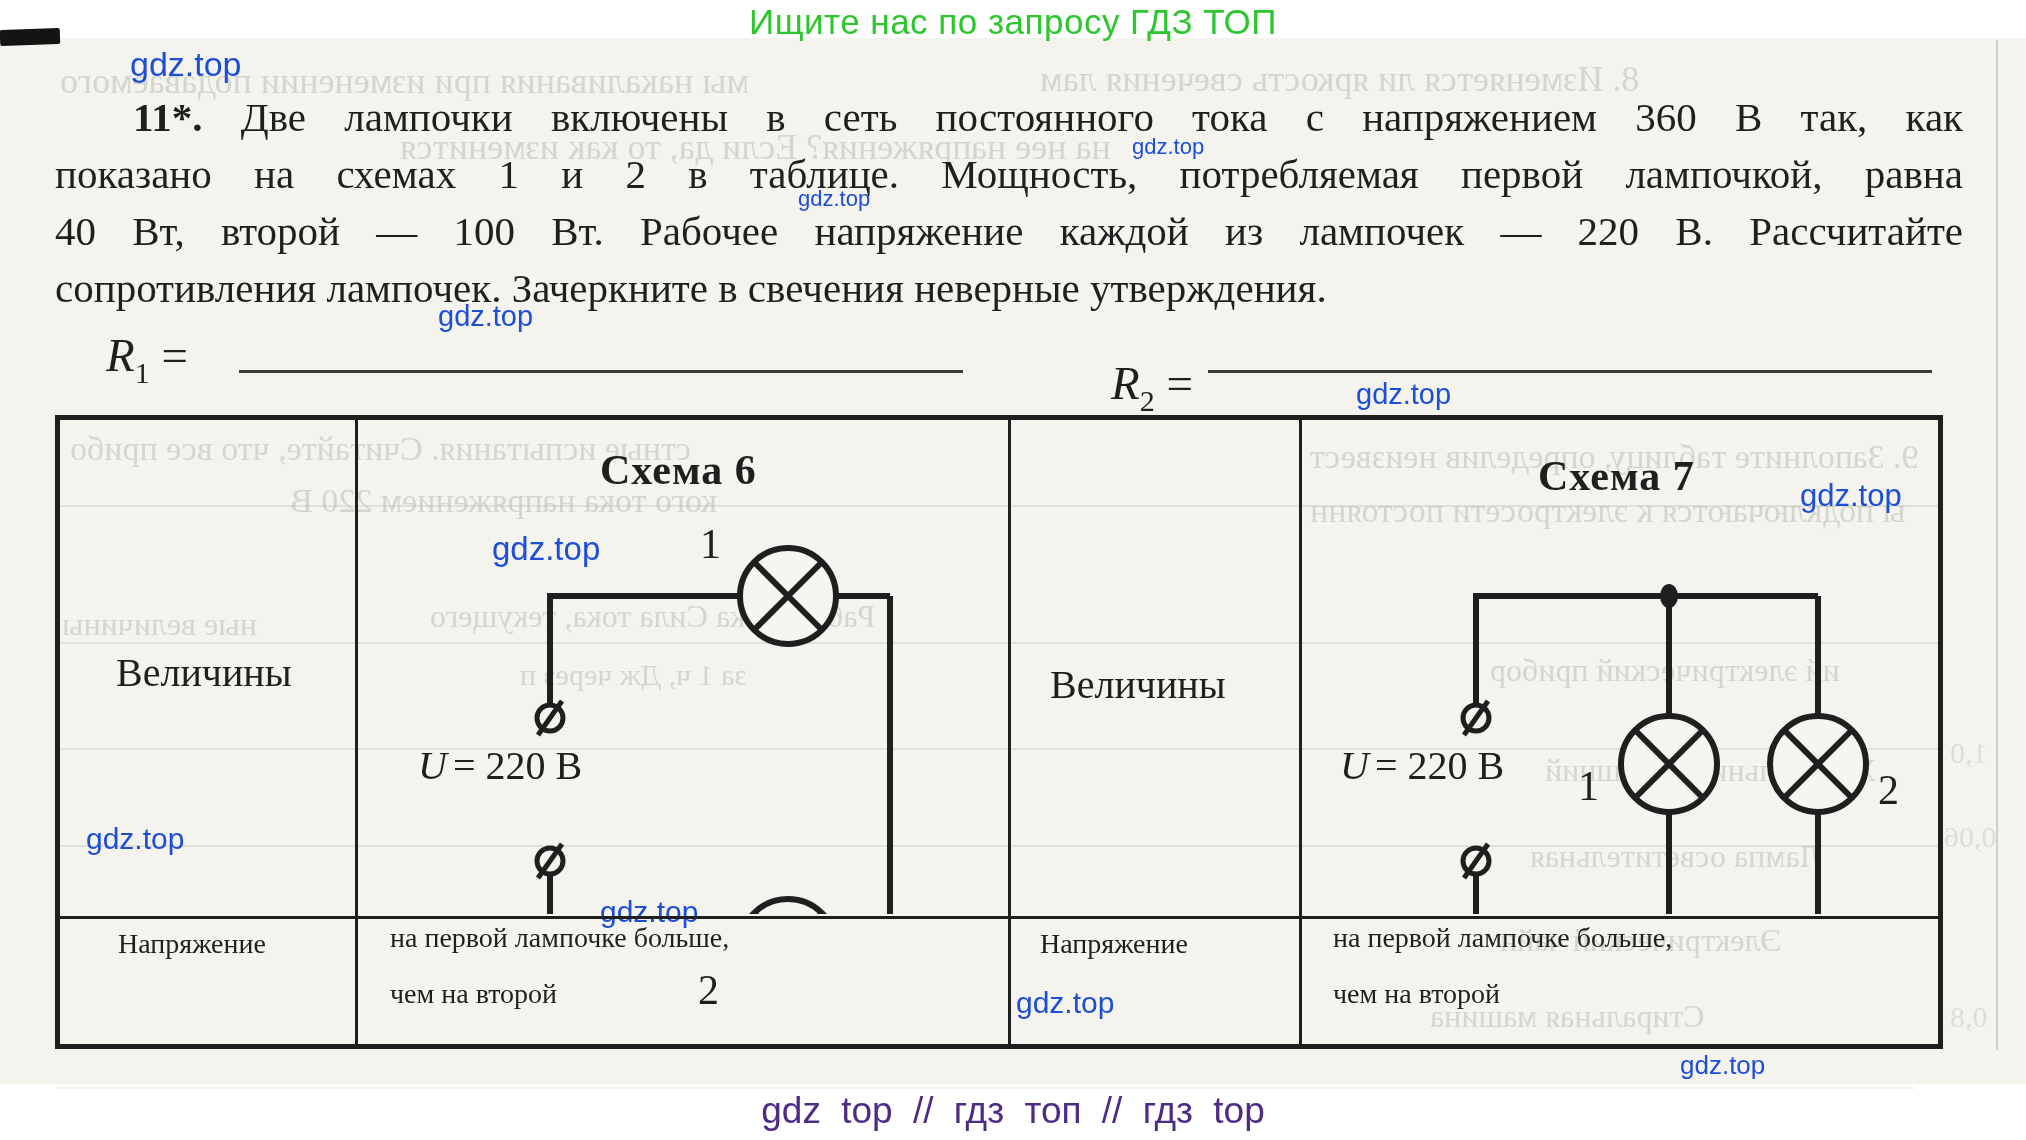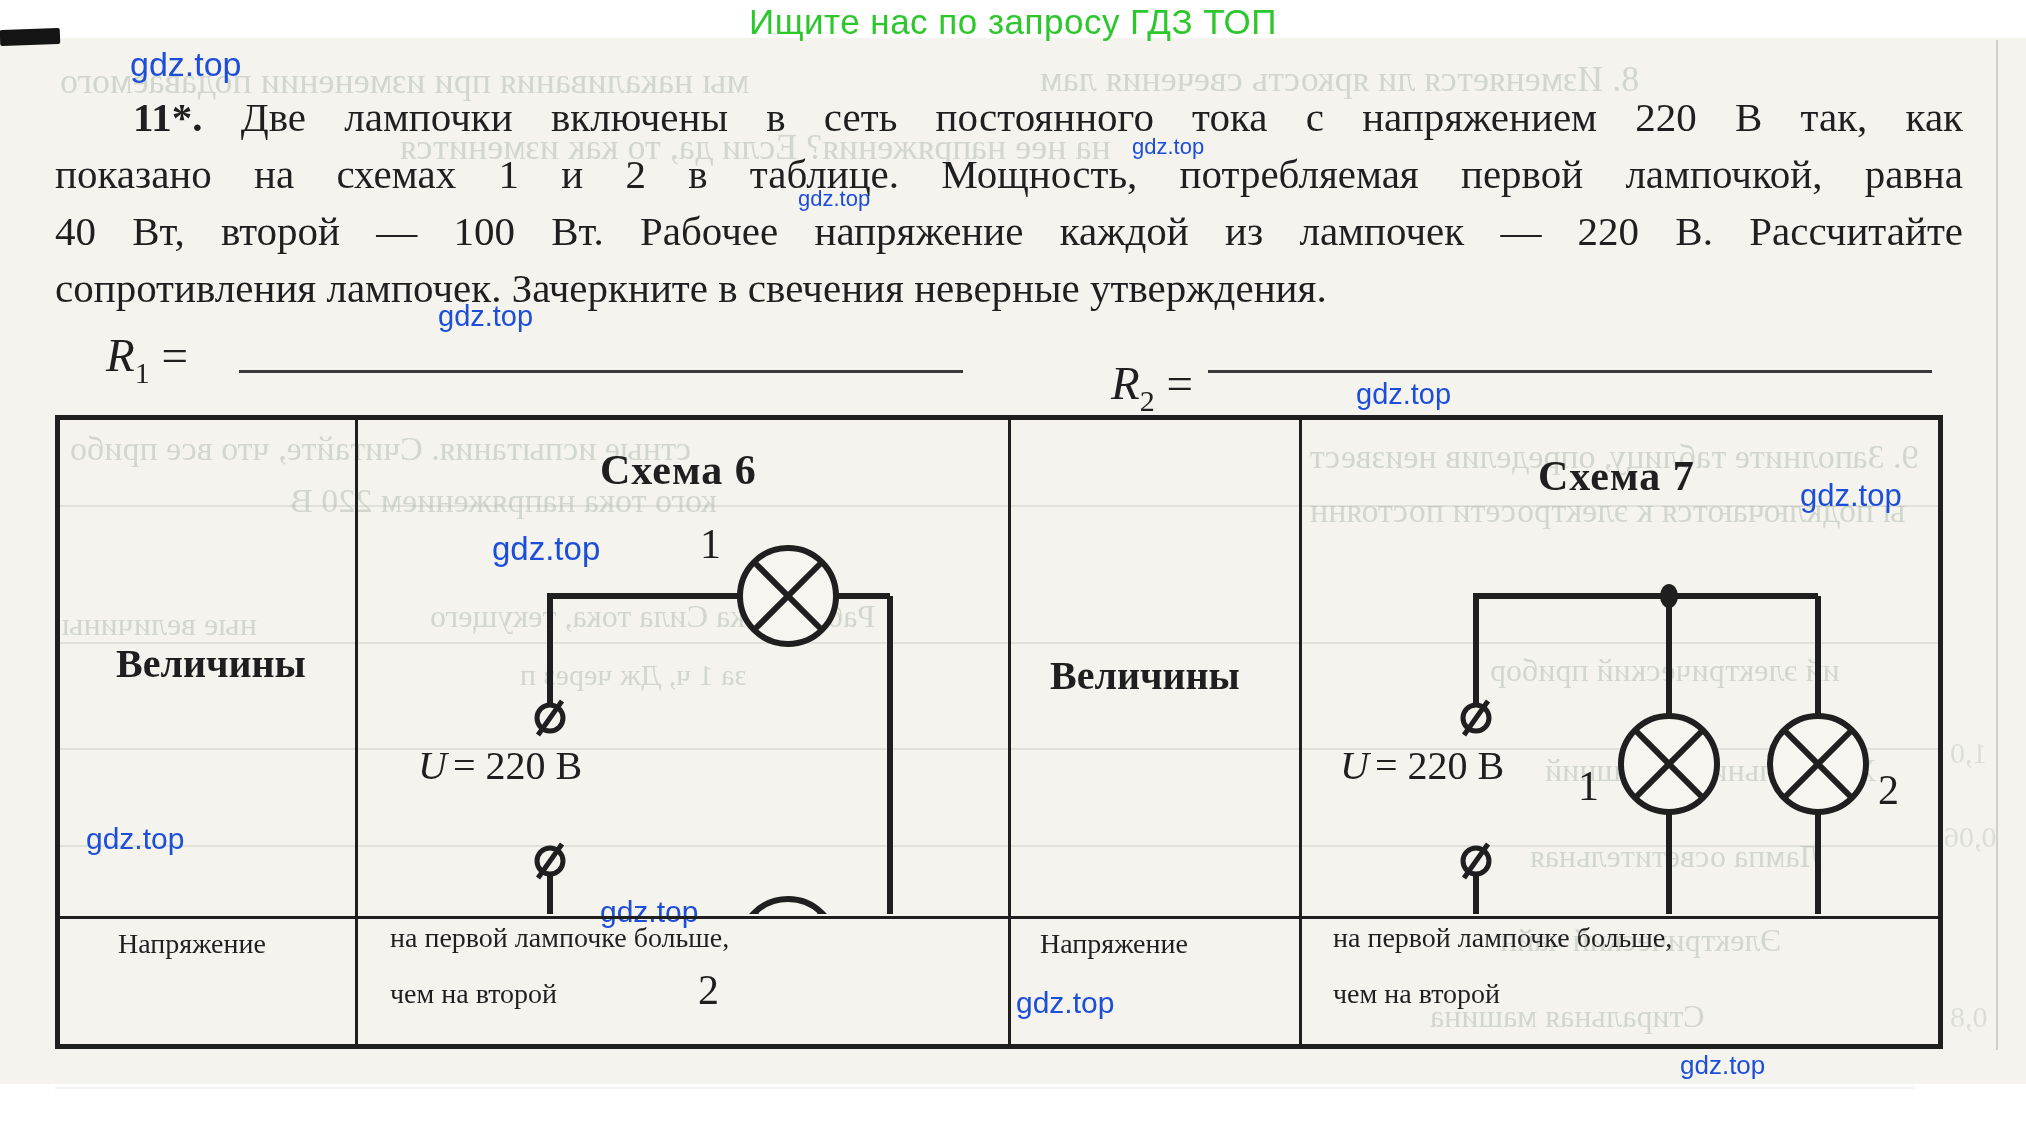--- a/index.html
+++ b/index.html
@@ -22,21 +22,21 @@
   .pnum{font-weight:bold;}
   
   .rlab{position:absolute;font-size:47px;font-style:italic;}
   .rsub{font-size:30px;font-style:normal;vertical-align:-12px;}
   .req{font-style:normal;}
   .blank{position:absolute;height:3px;background:#3a3a3a;}
   
   .tbl-border{border:5px solid #1f1f1f;background:transparent;}
   .vline{position:absolute;width:3px;background:#1f1f1f;}
   .hline{position:absolute;height:3px;background:#1f1f1f;}
-  .cell-h{position:absolute;font-weight:bold;font-size:40px;}
+  .cell-h{position:absolute;font-weight:normal;font-size:40px;margin-top:9px;}
   .cell-t{position:absolute;font-size:28px;white-space:nowrap;}
   .schema-title{position:absolute;font-weight:bold;font-size:42px;letter-spacing:1px;}
   .ulabel{position:absolute;font-size:40px;white-space:nowrap;}
   .ulabel i{margin-right:6px;}
   .lamp-num{position:absolute;font-size:42px;}
   
   .footer{left:0;top:1090px;width:2026px;text-align:center;font-family:"Liberation Sans",sans-serif;
           font-size:37px;color:#4e2b87;word-spacing:10px;}
   
   .bleed{position:absolute;transform:scaleX(-1);color:#a3b0a3;opacity:.42;filter:blur(.6px);
@@ -85,21 +85,21 @@
   <div class="wm" style="left:438px;top:300px;font-size:29px;">gdz.top</div>
   <div class="wm" style="left:1356px;top:378px;font-size:29px;">gdz.top</div>
   <div class="wm" style="left:492px;top:530px;font-size:33px;">gdz.top</div>
   <div class="wm" style="left:1800px;top:478px;font-size:31px;">gdz.top</div>
   <div class="wm" style="left:86px;top:822px;font-size:30px;">gdz.top</div>
   <div class="wm" style="left:600px;top:895px;font-size:30px;">gdz.top</div>
   <div class="wm" style="left:1016px;top:986px;font-size:30px;">gdz.top</div>
   <div class="wm" style="left:1680px;top:1050px;font-size:26px;">gdz.top</div>
 
   <div>
-    <div class="pline" style="top:92px;text-indent:78px;"><b class="pnum">11*.</b> <span>Две лампочки включены в сеть постоянного тока с напряжением 220 В так, как</span></div>
+    <div class="pline" style="top:92px;text-indent:78px;"><b class="pnum">11*.</b> <span>Две лампочки включены в сеть постоянного тока с напряжением 360 В так, как</span></div>
     <div class="pline" style="top:149px;">показано на схемах 1 и 2 в таблице. Мощность, потребляемая первой лампочкой, равна</div>
     <div class="pline" style="top:206px;">40 Вт, второй — 100 Вт. Рабочее напряжение каждой из лампочек — 220 В. Рассчитайте</div>
     <div class="pline last" style="top:263px;">сопротивления лампочек. Зачеркните в свечения неверные утверждения.</div>
   </div>
 
   <div class="rlab" style="left:106px;top:328px;"><span>R</span><span class="rsub">1</span> <span class="req">=</span></div>
   <div class="blank" style="left:239px;top:370px;width:724px;"></div>
   <div class="rlab" style="left:1111px;top:328px;margin-top:28px;"><span>R</span><span class="rsub">2</span> <span class="req">=</span></div>
   <div class="blank" style="left:1208px;top:370px;width:724px;"></div>
 
@@ -175,14 +175,15 @@
   <div class="lamp-num" style="left:1878px;top:766px;">2</div>
   <div class="ulabel" style="left:1340px;top:742px;"><i>U</i><span>= 220 В</span></div>
 
   <div class="cell-t" style="left:118px;top:928px;">Напряжение</div>
   <div class="cell-t" style="left:390px;top:922px;">на первой лампочке больше,</div>
   <div class="cell-t" style="left:390px;top:978px;">чем на второй</div>
   <div class="cell-t" style="left:1040px;top:928px;">Напряжение</div>
   <div class="cell-t" style="left:1333px;top:922px;">на первой лампочке больше,</div>
   <div class="cell-t" style="left:1333px;top:978px;">чем на второй</div>
 
+  <div class="abs footer">gdz top // гдз топ // гдз top</div>
 
 </div>
 
 </body></html>

